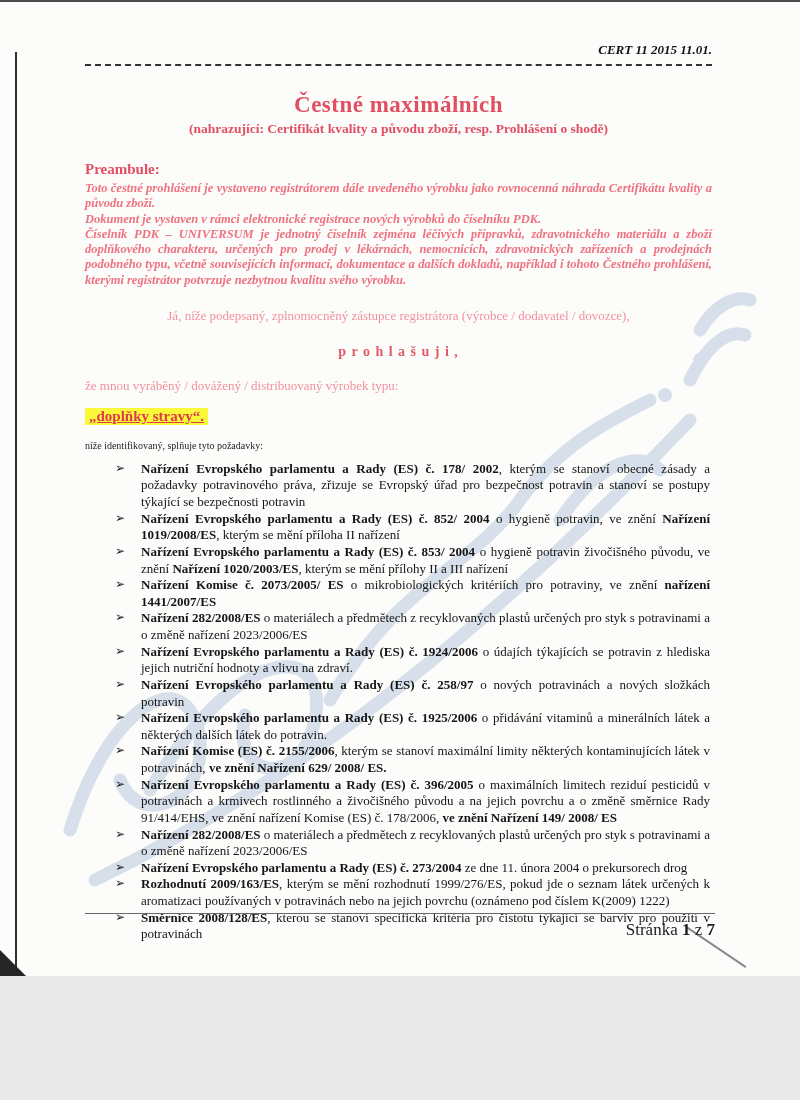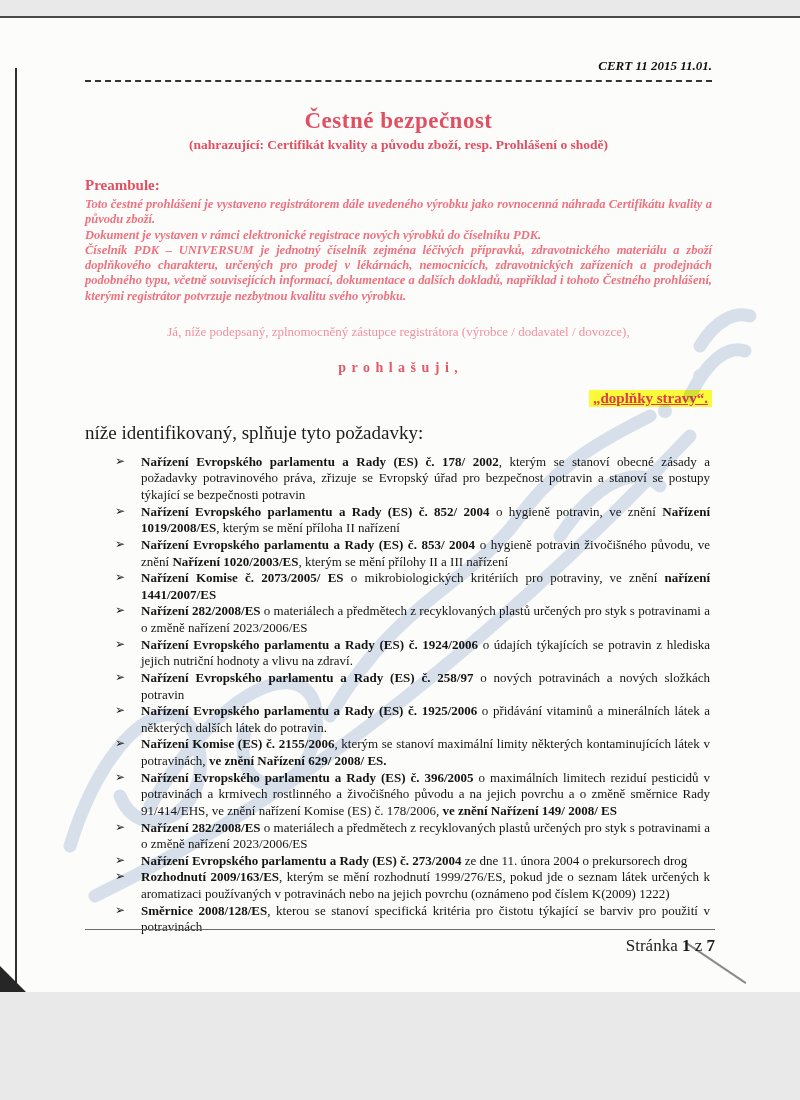--- a/index.html
+++ b/index.html
@@ -1,17 +1,17 @@
 <!DOCTYPE html>
 <html lang="cs"><head>
 <meta charset="utf-8">
 <style>
   html,body { margin:0; padding:0; background:#e9e9e9; }
   .page {
-    position:relative; width:800px; height:976px; margin:16px auto;
+    position:relative; width:800px; height:976px; margin:0 auto;
     background:#fcfcfa; overflow:hidden;
     font-family:"Liberation Serif", serif; color:#1c1c1c;
   }
   
   .scan-top   { position:absolute; top:0; left:0; width:100%; height:2px; background:#4a4a4a; }
   .scan-left  { position:absolute; top:52px; left:15px; width:2px; height:1048px; background:#303030; }
   .scan-corner-bl { position:absolute; left:0; bottom:0; width:0; height:0;
     border-left:26px solid #262626; border-top:26px solid transparent; }
   .scan-corner-br { position:absolute; right:48px; bottom:28px; width:72px; height:2px;
     background:#8a8a8a; transform:rotate(34deg); }
@@ -26,24 +26,24 @@
     color:#e14f63; letter-spacing:.5px; }
   .subtitle { margin-top:3px; text-align:center; font-size:13.5px; font-weight:bold; color:#e14f63; }
   .preamble { margin-top:24px; }
   .preamble-heading { font-size:15px; font-weight:bold; color:#e14f63; margin-bottom:3px; }
   .pre-par { margin:0; font-size:12.5px; line-height:1.22; font-weight:bold;
     color:#ee7280; text-align:justify;font-style:italic; }
   .center-red { margin:20px 0 0 0; text-align:center; font-size:13px; color:#f2919e; }
   .verb { margin:20px 0 0 0; text-align:center; font-size:14px; font-weight:bold;
     color:#e05a69; letter-spacing:1px; }
   .left-red { margin:18px 0 0 0; text-align:left; font-size:13px; color:#f2919e; }
-  .highlight-line { margin:13px 0 0 0; text-align:right;text-decoration:underline; }
+  .highlight-line { margin:13px 0 0 0; text-align:left;text-decoration:underline; }
   .highlight { display:inline-block; background:#fafa3a; color:#e0384e; font-weight:bold;
     font-size:15px; text-decoration:underline; padding:0 4px; }
-  .black-intro { margin:15px 0 0 0; font-size:19px; color:#1c1c1c; }
+  .black-intro { margin:15px 0 0 0; font-size:10px; color:#1c1c1c; }
   .req-list { margin:10px 0 0 0; padding:0 2px 0 30px; list-style:none; }
   .req-list li { position:relative; padding-left:26px; font-size:13px; line-height:1.28;
     text-align:justify; color:#151515; }
   .bullet { position:absolute; left:0; top:0; font-size:12px; color:#1a1a1a; }
   .seg-bold { font-weight:bold; }
   
   .footer { position:absolute; z-index:1; left:85px; right:85px; bottom:36px; }
   .footer-rule { border-top:1px solid #6a6a6a; height:0; margin-bottom:6px; }
   .footer-text { text-align:right; font-size:17px; color:#1c1c1c; }
 </style>
@@ -69,34 +69,35 @@
       <circle cx="665" cy="395" r="7" fill="#b6c6e0" stroke="none"></circle>
       <circle cx="700" cy="360" r="7" fill="#b6c6e0" stroke="none"></circle>
     </g>
   </svg>
 
   <div class="content">
 
     <div class="cert-ref">CERT 11 2015 11.01.</div>
     <div class="dash-rule"></div>
 
-    <h1 class="title">Čestné bezpečnost</h1>
+    <h1 class="title">Čestné maximálních</h1>
     <div class="subtitle">(nahrazující: Certifikát kvality a původu zboží, resp. Prohlášení o shodě)</div>
 
     <div class="preamble">
       <div class="preamble-heading">Preambule:</div>
       <div>
           <p class="pre-par">Toto čestné prohlášení je vystaveno registrátorem dále uvedeného výrobku jako rovnocenná náhrada Certifikátu kvality a původu zboží.</p>
           <p class="pre-par">Dokument je vystaven v rámci elektronické registrace nových výrobků do číselníku PDK.</p>
           <p class="pre-par">Číselník PDK – UNIVERSUM je jednotný číselník zejména léčivých přípravků, zdravotnického materiálu a zboží doplňkového charakteru, určených pro prodej v lékárnách, nemocnicích, zdravotnických zařízeních a prodejnách podobného typu, včetně souvisejících informací, dokumentace a dalších dokladů, například i tohoto Čestného prohlášení, kterými registrátor potvrzuje nezbytnou kvalitu svého výrobku.</p>
         </div>
     </div>
 
     <p class="center-red">Já, níže podepsaný, zplnomocněný zástupce registrátora (výrobce / dodavatel / dovozce),</p>
     <p class="verb">p r o h l a š u j i ,</p>
+    <p class="left-red">že mnou vyráběný / dovážený  / distribuovaný výrobek typu:</p>
     <p class="highlight-line">
       <span class="highlight">„doplňky stravy“.</span>
     </p>
     <p class="black-intro">níže identifikovaný, splňuje tyto požadavky:</p>
 
     <ul class="req-list">
         <li><span class="bullet">➢</span><span class="req-text"><span class="seg-bold">Nařízení Evropského parlamentu a Rady (ES) č. 178/ 2002</span><span>, kterým se stanoví obecné zásady a požadavky potravinového práva, zřizuje se Evropský úřad pro bezpečnost potravin a stanoví se postupy týkající se bezpečnosti potravin</span></span></li>
         <li><span class="bullet">➢</span><span class="req-text"><span class="seg-bold">Nařízení Evropského parlamentu a Rady (ES) č. 852/ 2004</span><span> o hygieně potravin, ve znění </span><span class="seg-bold">Nařízení 1019/2008/ES</span><span>, kterým se mění příloha II nařízení</span></span></li>
         <li><span class="bullet">➢</span><span class="req-text"><span class="seg-bold">Nařízení Evropského parlamentu a Rady (ES) č. 853/ 2004</span><span> o hygieně potravin živočišného původu, ve znění </span><span class="seg-bold">Nařízení 1020/2003/ES</span><span>, kterým se mění přílohy II a III nařízení</span></span></li>
         <li><span class="bullet">➢</span><span class="req-text"><span class="seg-bold">Nařízení Komise č. 2073/2005/ ES</span><span> o mikrobiologických kritériích pro potraviny, ve znění </span><span class="seg-bold">nařízení 1441/2007/ES</span></span></li>

